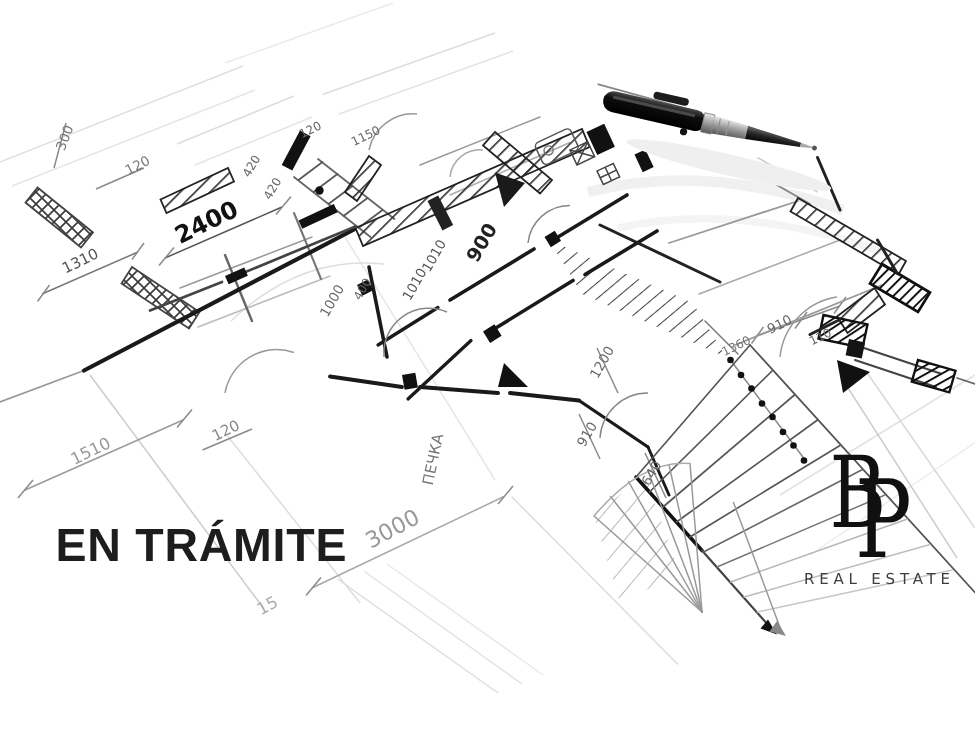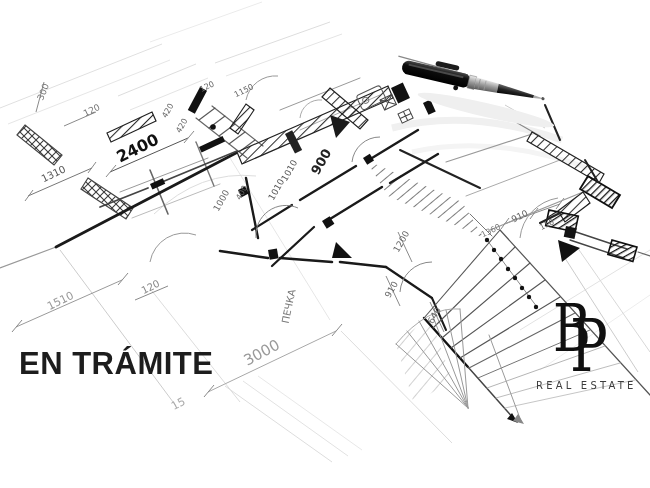--- a/index.html
+++ b/index.html
@@ -2,21 +2,21 @@
 <html><head>
 <meta charset="utf-8">
 <style>
   html,body{margin:0;padding:0;background:#fff;}
   .canvas{
     position:relative;width:650px;height:488px;overflow:hidden;background:#ffffff;
     font-family:"Liberation Sans",sans-serif;
   }
   .canvas svg{position:absolute;left:0;top:0;}
   .status-text{
-    position:absolute;left:19px;top:348px;
+    position:absolute;left:37px;top:348px;
     font-size:31px;font-weight:700;letter-spacing:.5px;color:#1d1d1d;line-height:1;
     white-space:nowrap;
   }
   .logo-sub{letter-spacing:3.2px;}
 </style>
 </head>
 <body>
 
 <div class="canvas">
 

